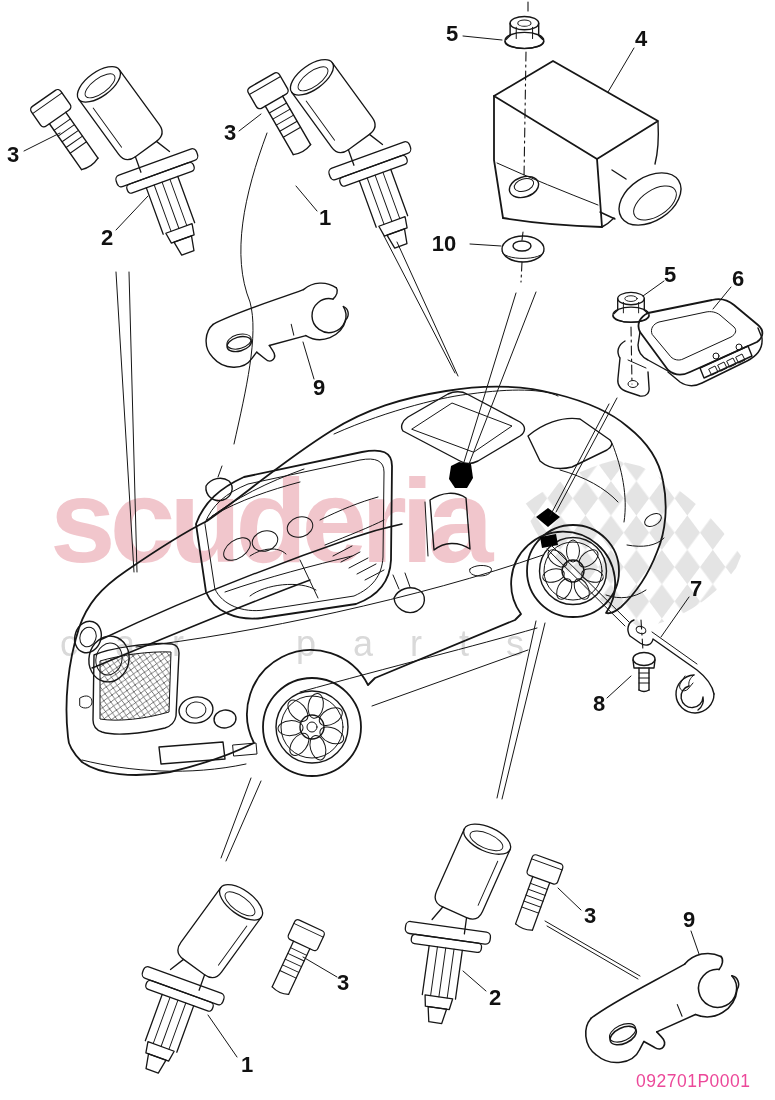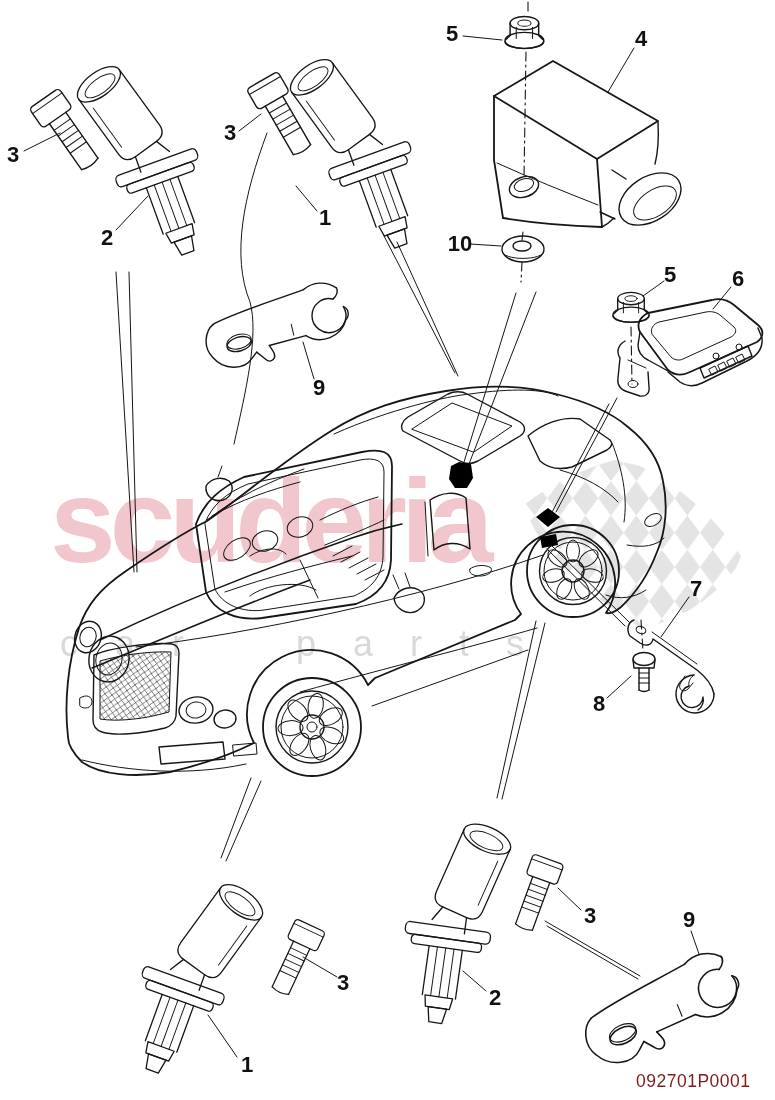--- a/index.html
+++ b/index.html
@@ -29,21 +29,21 @@
   .ln{stroke:var(--line);fill:none;stroke-width:1.4;stroke-linecap:round;stroke-linejoin:round;}
   .fine{stroke-width:1;}
   .thick{stroke-width:1.8;}
   .filled{fill:var(--marker);stroke:none;}
   .dashdot{stroke-dasharray:9 4 2 4;stroke-width:1.1;}
   .callout{
     position:absolute;transform:translate(-50%,-50%);font-size:22px;font-weight:bold;
     color:#111;line-height:1;white-space:nowrap;
   }
   .part-number{
-    position:absolute;left:636px;top:1071px;font-size:17.5px;color:#7f1d1d;
+    position:absolute;left:636px;top:1071px;font-size:17.5px;color:#ec4899;
     letter-spacing:0.5px;
   }
 </style>
 </head>
 <body>
 
 <div class="stage">
 
   <div class="wm-brand">scuderia</div>
   <div class="wm-tagline">car parts</div>
@@ -350,21 +350,21 @@
     </g>
   </svg>
 
   <div id="callout-layer">
       <div class="callout" style="left: 13px; top: 155px;">3</div>
       <div class="callout" style="left: 107px; top: 238px;">2</div>
       <div class="callout" style="left: 230px; top: 133px;">3</div>
       <div class="callout" style="left: 325px; top: 218px;">1</div>
       <div class="callout" style="left: 452px; top: 34px;">5</div>
       <div class="callout" style="left: 641px; top: 39px;">4</div>
-      <div class="callout" style="left: 460px; top: 244px;">10</div>
+      <div class="callout" style="left: 444px; top: 244px;">10</div>
       <div class="callout" style="left: 670px; top: 275px;">5</div>
       <div class="callout" style="left: 738px; top: 279px;">6</div>
       <div class="callout" style="left: 319px; top: 388px;">9</div>
       <div class="callout" style="left: 696px; top: 589px;">7</div>
       <div class="callout" style="left: 599px; top: 704px;">8</div>
       <div class="callout" style="left: 343px; top: 983px;">3</div>
       <div class="callout" style="left: 247px; top: 1065px;">1</div>
       <div class="callout" style="left: 590px; top: 916px;">3</div>
       <div class="callout" style="left: 495px; top: 998px;">2</div>
       <div class="callout" style="left: 689px; top: 920px;">9</div>

